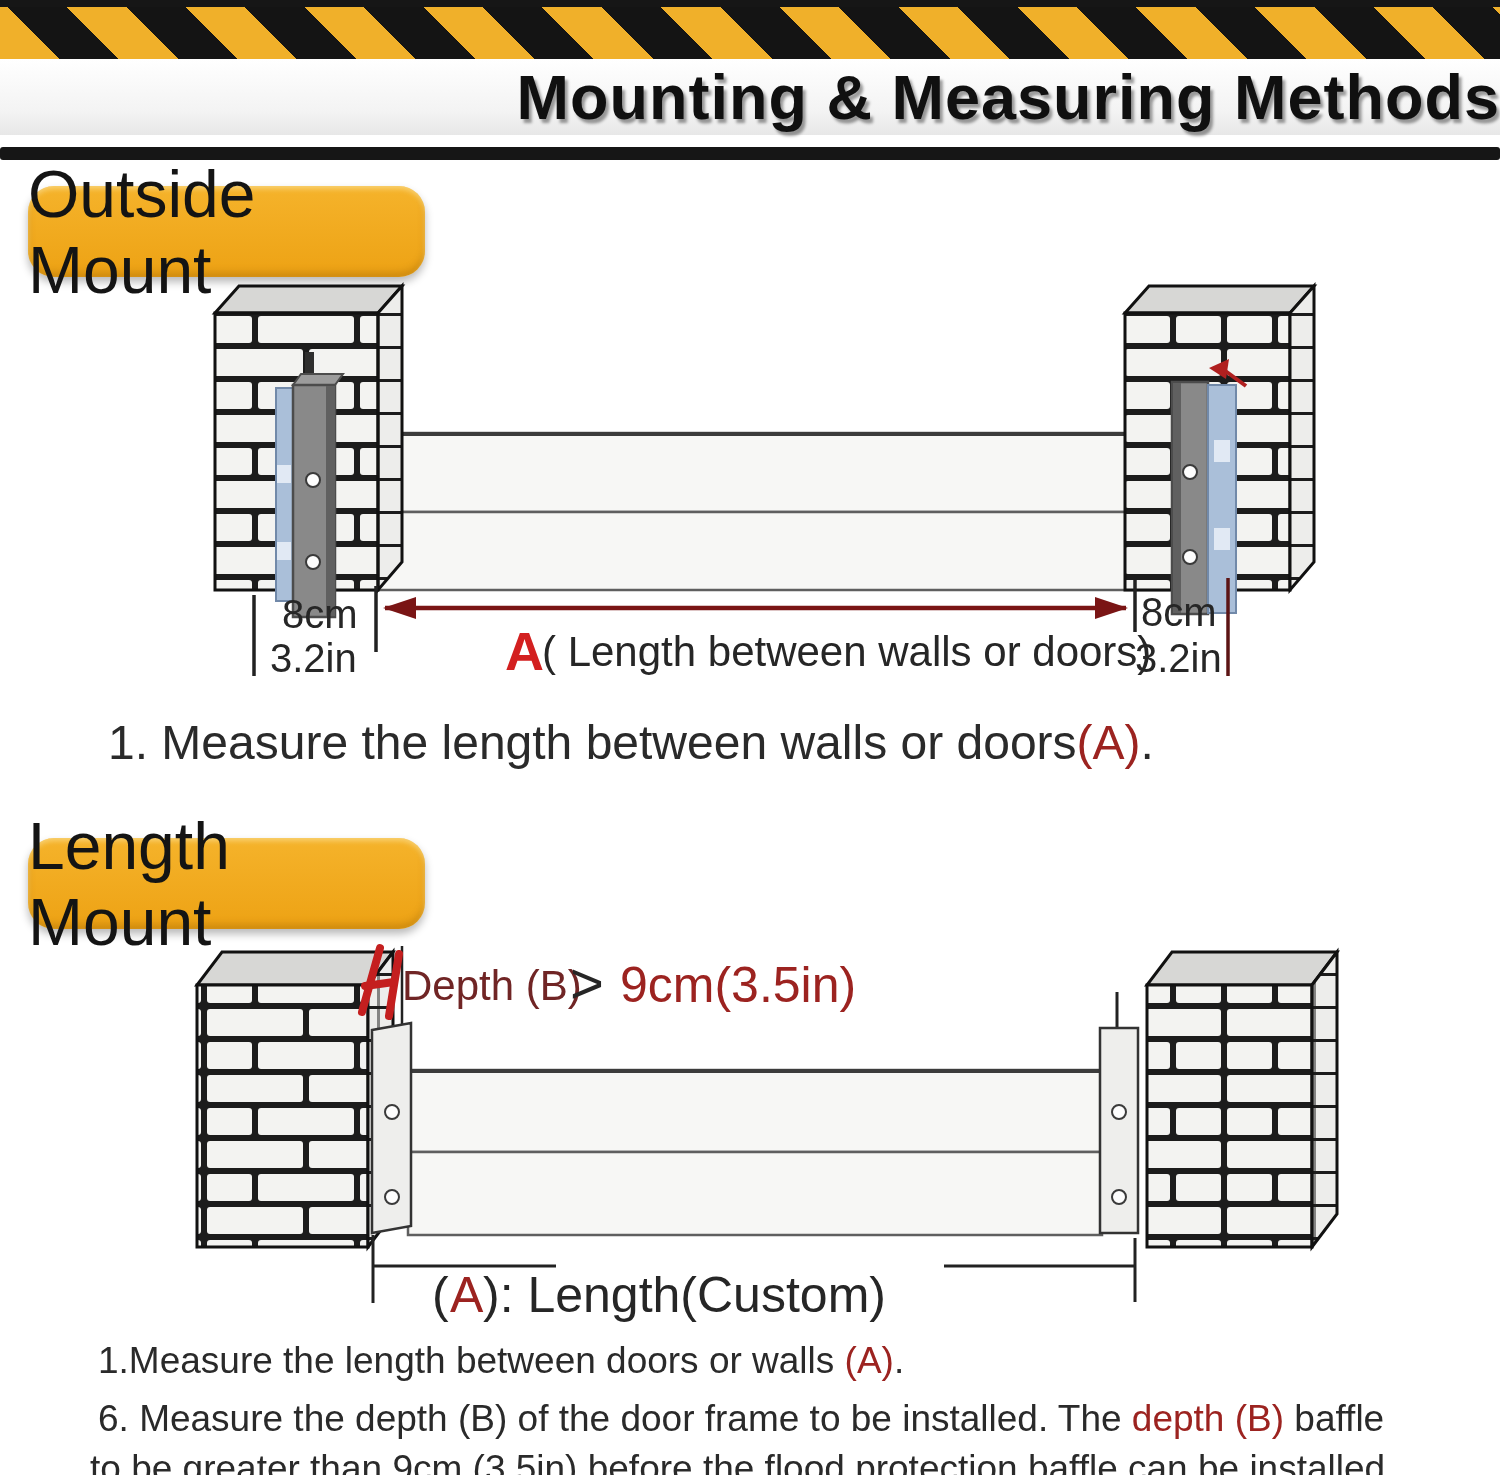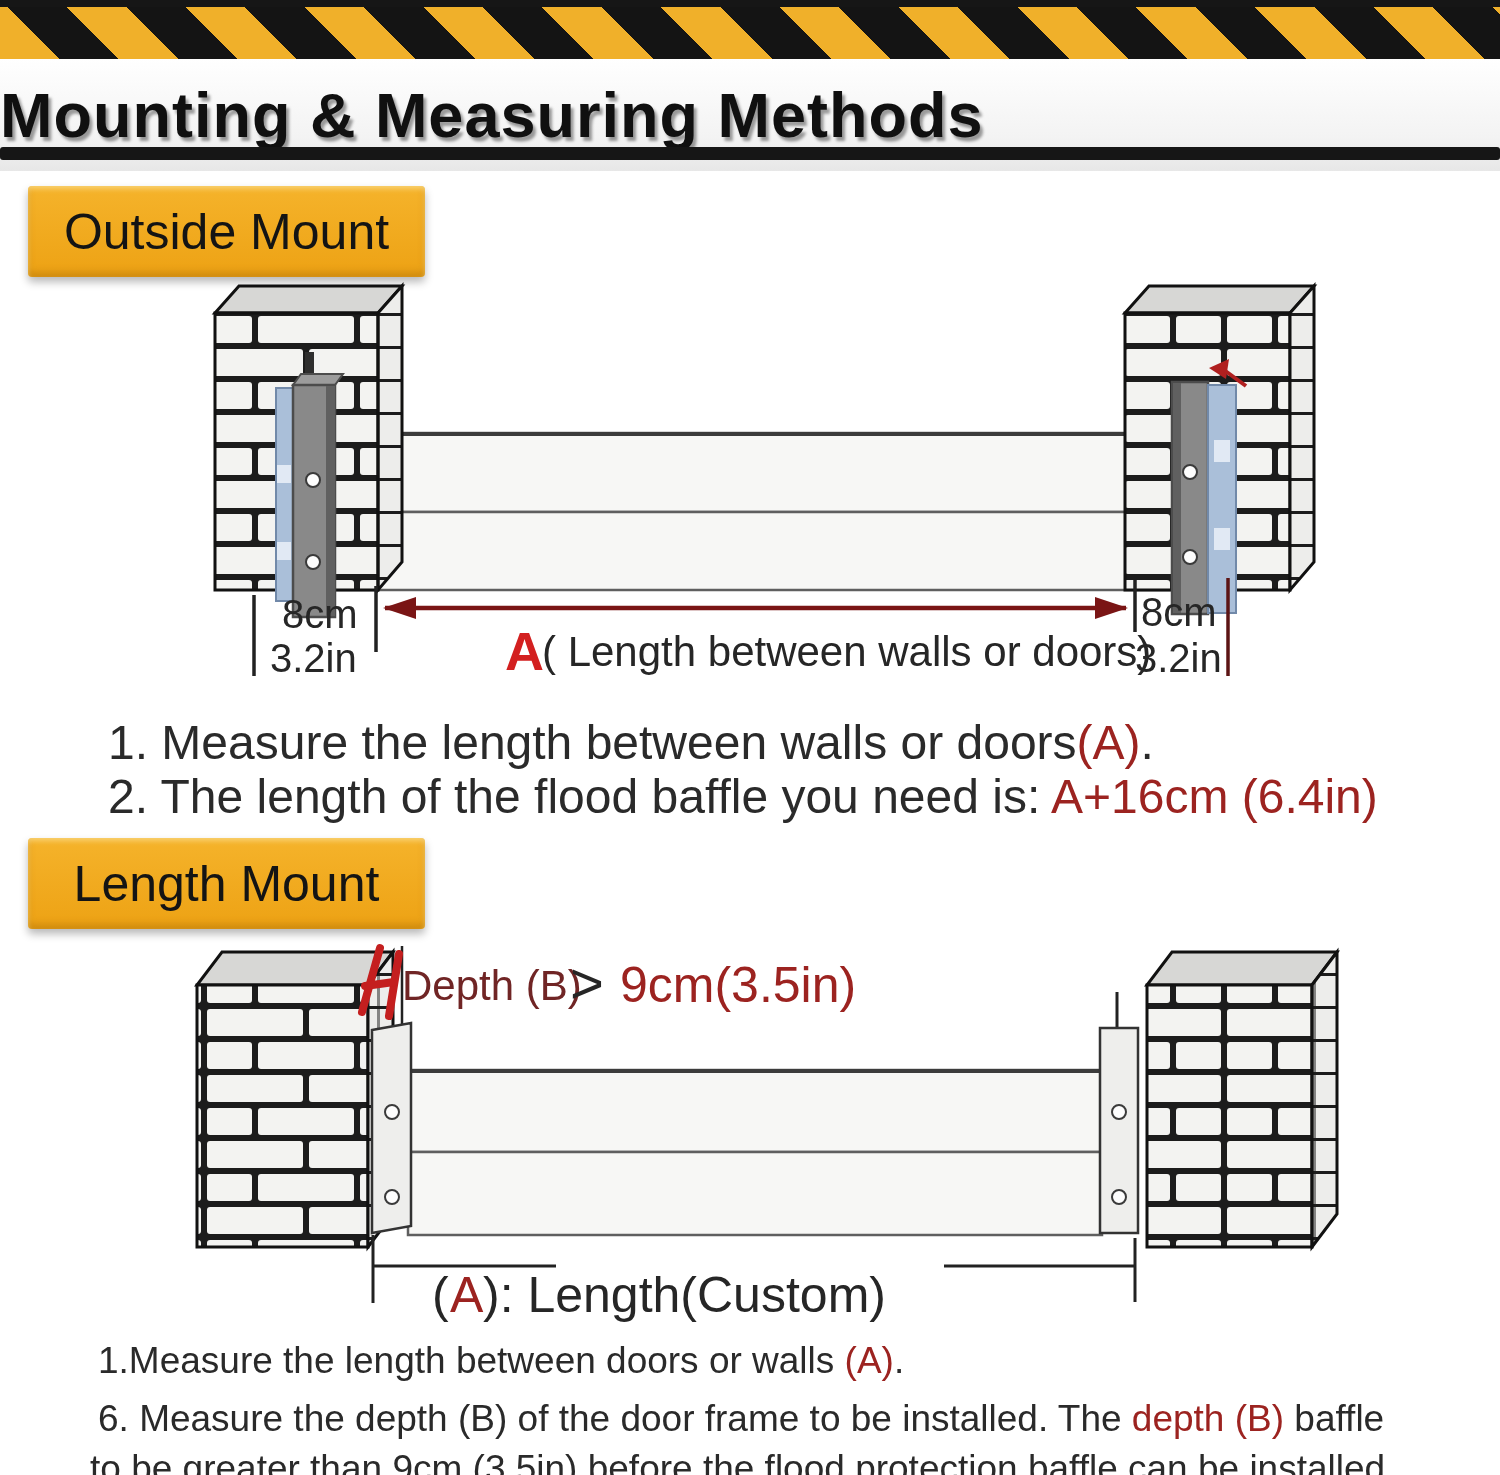--- a/index.html
+++ b/index.html
@@ -8,35 +8,35 @@
     background:#ffffff;font-family:"Liberation Sans",sans-serif;
   }
   
   .stripes{
     position:absolute;left:0;top:0;width:1500px;height:52px;
     border-top:7px solid #161616;
     background:repeating-linear-gradient(45deg,#f0b02a 0 42px,#141414 42px 84px);
     box-shadow:0 2px 5px rgba(0,0,0,.35);
   }
   .title-band{
-    position:absolute;left:0;top:59px;width:1500px;height:112px;
+    position:absolute;left:0;top:59px;width:1500px;height:76px;
     background:linear-gradient(#ffffff,#f3f3f3 70%,#e7e7e7);
-    display:flex;align-items:center;justify-content:flex-start;
+    display:flex;align-items:center;justify-content:flex-end;
   }
   .title-band h1{
     margin:0;font-size:63px;font-weight:bold;color:#101010;letter-spacing:1px;
     text-shadow:3px 4px 3px rgba(0,0,0,.38);
   }
   .black-bar{position:absolute;left:0;top:147px;width:1500px;height:13px;background:#161616;border-radius:3px}
   
   .badge{
-    position:absolute;left:28px;width:397px;height:91px;border-radius:4px;
+    position:absolute;left:28px;width:397px;height:91px;border-radius:26px;
     background:linear-gradient(#f5b32b,#eda214);
     display:flex;align-items:center;justify-content:center;
-    font-size:50px;color:#141414;
+    font-size:66px;color:#141414;
     box-shadow:0 5px 9px rgba(0,0,0,.28), inset 0 3px 5px rgba(255,235,170,.55), inset 0 -5px 7px rgba(140,85,0,.3);
   }
   .badge-outside{top:186px}
   .badge-inside{top:838px}
   
   .diagram{position:absolute;left:0;display:block}
   .diagram-outside{top:280px;width:1500px;height:420px}
   .diagram-inside{top:940px;width:1500px;height:400px}
   .diagram text{font-family:"Liberation Sans",sans-serif;fill:#262626}
   .diagram text.red-letter{fill:#d32020;font-weight:bold}
@@ -137,21 +137,20 @@
     <text x="270" y="392" font-size="40">3.2in</text>
     <text x="1141" y="346" font-size="40">8cm</text>
     <text x="1135" y="392" font-size="40">3.2in</text>
     <text x="505" y="390" font-size="54" class="red-letter">A</text>
     <text x="542" y="386" font-size="42">( Length between walls or doors)</text>
   </g>
 </svg>
 
 <div class="steps steps-outside">
   <p><span>1. Measure the length between walls or doors</span><span class="maroon">(A)</span><span>.</span></p>
-  <p><span>2. The length of the flood baffle you need is: </span><span class="maroon">A+16cm (6.4in)</span></p>
 </div>
 
 <div class="badge badge-inside">
   <span>Length Mount</span>
 </div>
 
 <svg class="diagram diagram-inside" viewBox="0 0 1500 400">
 
   <g>
     <rect x="408" y="130" width="694" height="82" fill="#f7f7f5" stroke="#5f5f5f" stroke-width="2.5"></rect>

